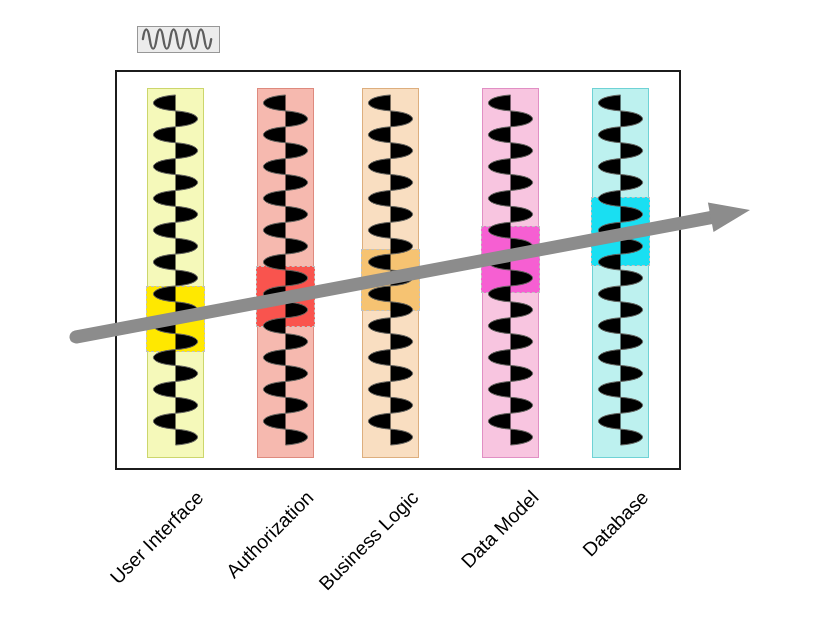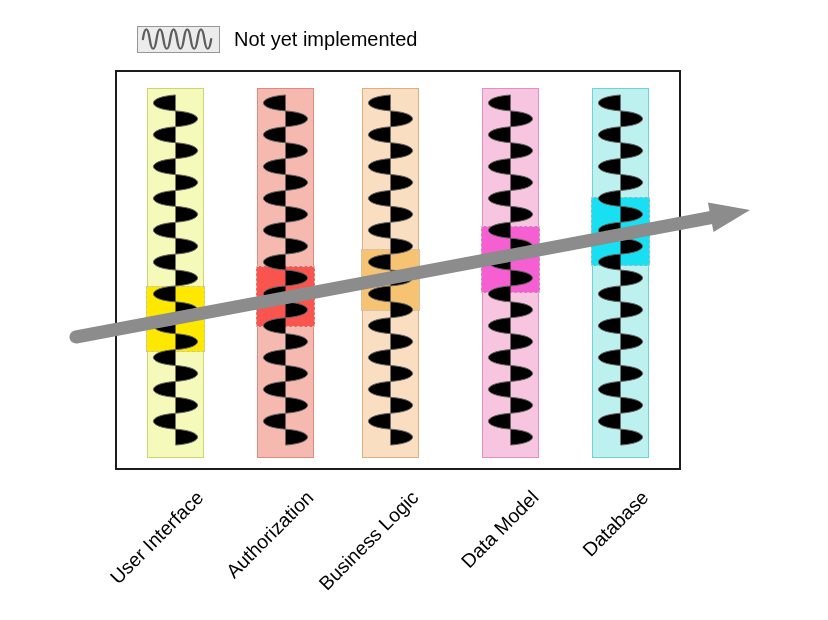--- a/index.html
+++ b/index.html
@@ -66,21 +66,20 @@
   </svg>
 
   <div class="legend">
     <span class="legend-swatch" style="background-color: rgb(236, 236, 236); border-color: rgb(151, 151, 151);">
       <svg viewBox="0 0 83 27" preserveAspectRatio="none" style="stroke: rgb(94, 94, 94);">
         <path d="M5 13 c2 -14 5 -14 7 0 c2 14 5 14 7 0 c2 -14 5 -14 7 0 c2 14 5 14 7 0
                  c2 -14 5 -14 7 0 c2 14 5 14 7 0 c2 -14 5 -14 7 0 c2 14 5 14 7 0
                  c2 -14 5 -14 7 0 c2 14 5 14 7 0"></path>
       </svg>
     </span>
-    <span class="legend-label">Not yet implemented</span>
   </div>
 
   <div class="frame" style="border-color: rgb(28, 28, 28);">
 
     <div class="column col-1" style="background-color: rgb(245, 249, 186); border-color: rgb(204, 214, 108);">
       <div class="highlight" style="background-color: rgb(255, 232, 0); top: 197px; height: 66px; border-color: rgb(194, 194, 194);"></div>
       <svg class="wave" viewBox="0 0 56 370" preserveAspectRatio="none" style="stroke: rgb(99, 99, 95);">
           <use href="#vwave"></use>
         </svg>
     </div>

